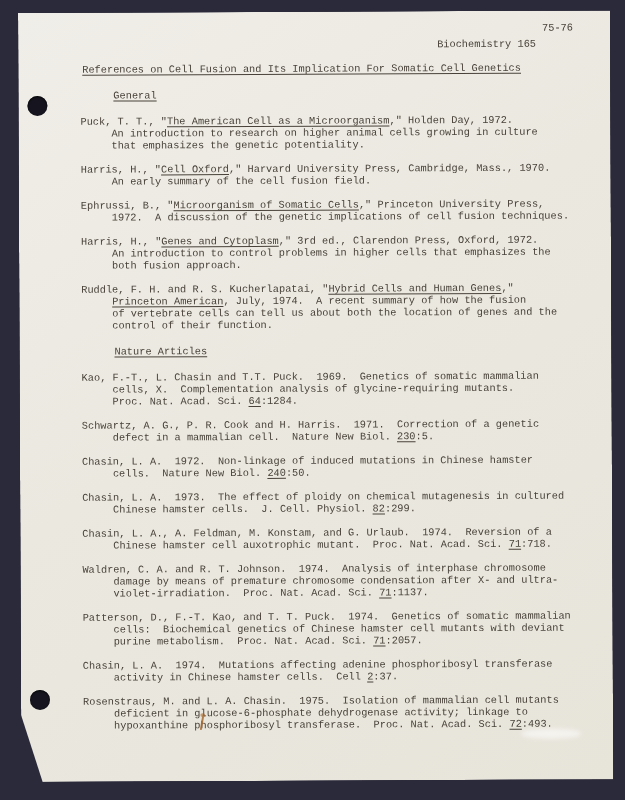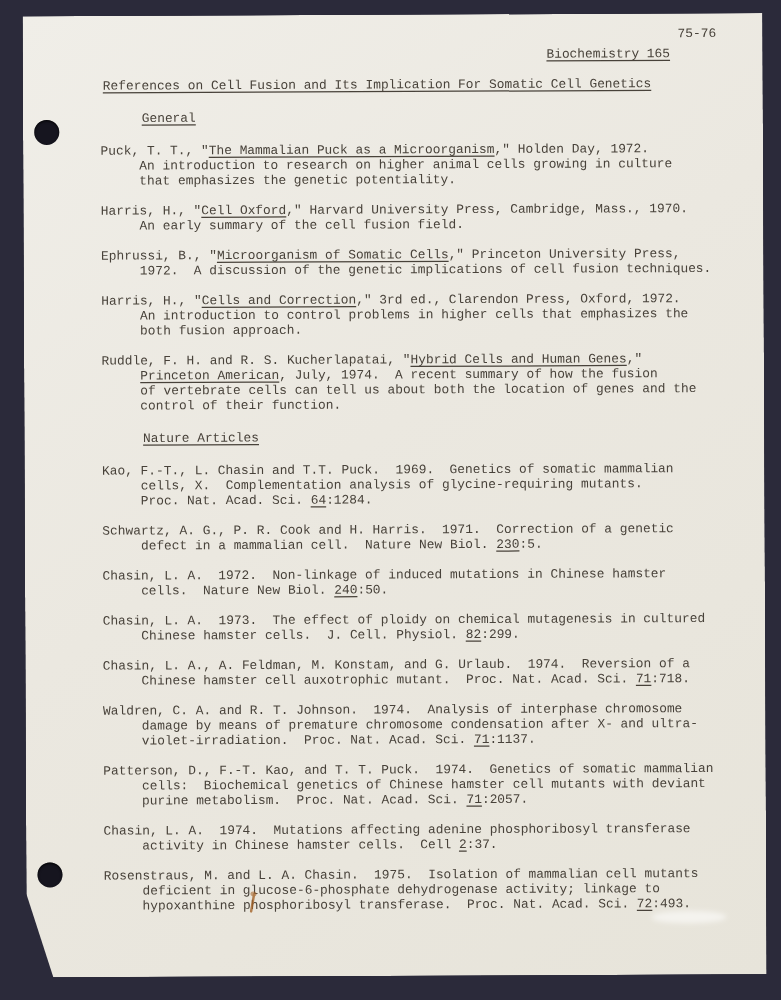--- a/index.html
+++ b/index.html
@@ -29,21 +29,21 @@
   }
   .hole{
     position:absolute;width:20px;height:20px;border-radius:50%;
     background:var(--hole);
     box-shadow:inset 0 1px 2px rgba(0,0,0,0.8);
   }
   .hole.top{left:9px;top:83px;}
   .hole.bottom{left:9px;top:677px;}
   .pagenum{position:absolute;left:524px;top:11px;white-space:pre;}
   .course{position:absolute;left:419px;top:27px;white-space:pre;
-    text-decoration:underline;text-underline-offset:2px;text-decoration-thickness:1px;}
+    text-underline-offset:2px;text-decoration-thickness:1px;}
   .doctitle{position:absolute;left:64px;top:51px;white-space:pre;
     text-decoration:underline;text-underline-offset:2px;text-decoration-thickness:1px;}
   .content{position:absolute;left:62px;top:77px;width:520px;}
   .heading{
     padding-left:33px;margin-bottom:14px;display:inline-block;
     text-decoration:underline;text-underline-offset:2px;text-decoration-thickness:1px;
   }
   .section + .section .heading{margin-top:14px;}
   .heading{display:block;}
   .heading > span{text-underline-offset:2px;}
@@ -72,34 +72,34 @@
     <div class="hole bottom"></div>
 
     <div class="pagenum">75-76</div>
     <div class="course">Biochemistry 165</div>
     <div class="doctitle">References on Cell Fusion and Its Implication For Somatic Cell Genetics</div>
 
     <div class="content">
         <div class="section">
           <div class="heading"><span>General</span></div>
           <div class="entry">
-            <div class="line"><span>Puck, T. T., "</span><span class="u">The Mammalian Puck as a Microorganism</span><span>," Holden Day, 1972.</span></div>
+            <div class="line"><span>Puck, T. T., "</span><span class="u">The American Cell as a Microorganism</span><span>," Holden Day, 1972.</span></div>
             <div class="line"><span>     An introduction to research on higher animal cells growing in culture</span></div>
             <div class="line"><span>     that emphasizes the genetic potentiality.</span></div>
           </div>
           <div class="entry">
             <div class="line"><span>Harris, H., "</span><span class="u">Cell Oxford</span><span>," Harvard University Press, Cambridge, Mass., 1970.</span></div>
             <div class="line"><span>     An early summary of the cell fusion field.</span></div>
           </div>
           <div class="entry">
             <div class="line"><span>Ephrussi, B., "</span><span class="u">Microorganism of Somatic Cells</span><span>," Princeton University Press,</span></div>
             <div class="line"><span>     1972.  A discussion of the genetic implications of cell fusion techniques.</span></div>
           </div>
           <div class="entry">
-            <div class="line"><span>Harris, H., "</span><span class="u">Cells and Correction</span><span>," 3rd ed., Clarendon Press, Oxford, 1972.</span></div>
+            <div class="line"><span>Harris, H., "</span><span class="u">Genes and Cytoplasm</span><span>," 3rd ed., Clarendon Press, Oxford, 1972.</span></div>
             <div class="line"><span>     An introduction to control problems in higher cells that emphasizes the</span></div>
             <div class="line"><span>     both fusion approach.</span></div>
           </div>
           <div class="entry">
             <div class="line"><span>Ruddle, F. H. and R. S. Kucherlapatai, "</span><span class="u">Hybrid Cells and Human Genes</span><span>,"</span></div>
             <div class="line"><span>     </span><span class="u">Princeton American</span><span>, July, 1974.  A recent summary of how the fusion</span></div>
             <div class="line"><span>     of vertebrate cells can tell us about both the location of genes and the</span></div>
             <div class="line"><span>     control of their function.</span></div>
           </div>
         </div>

